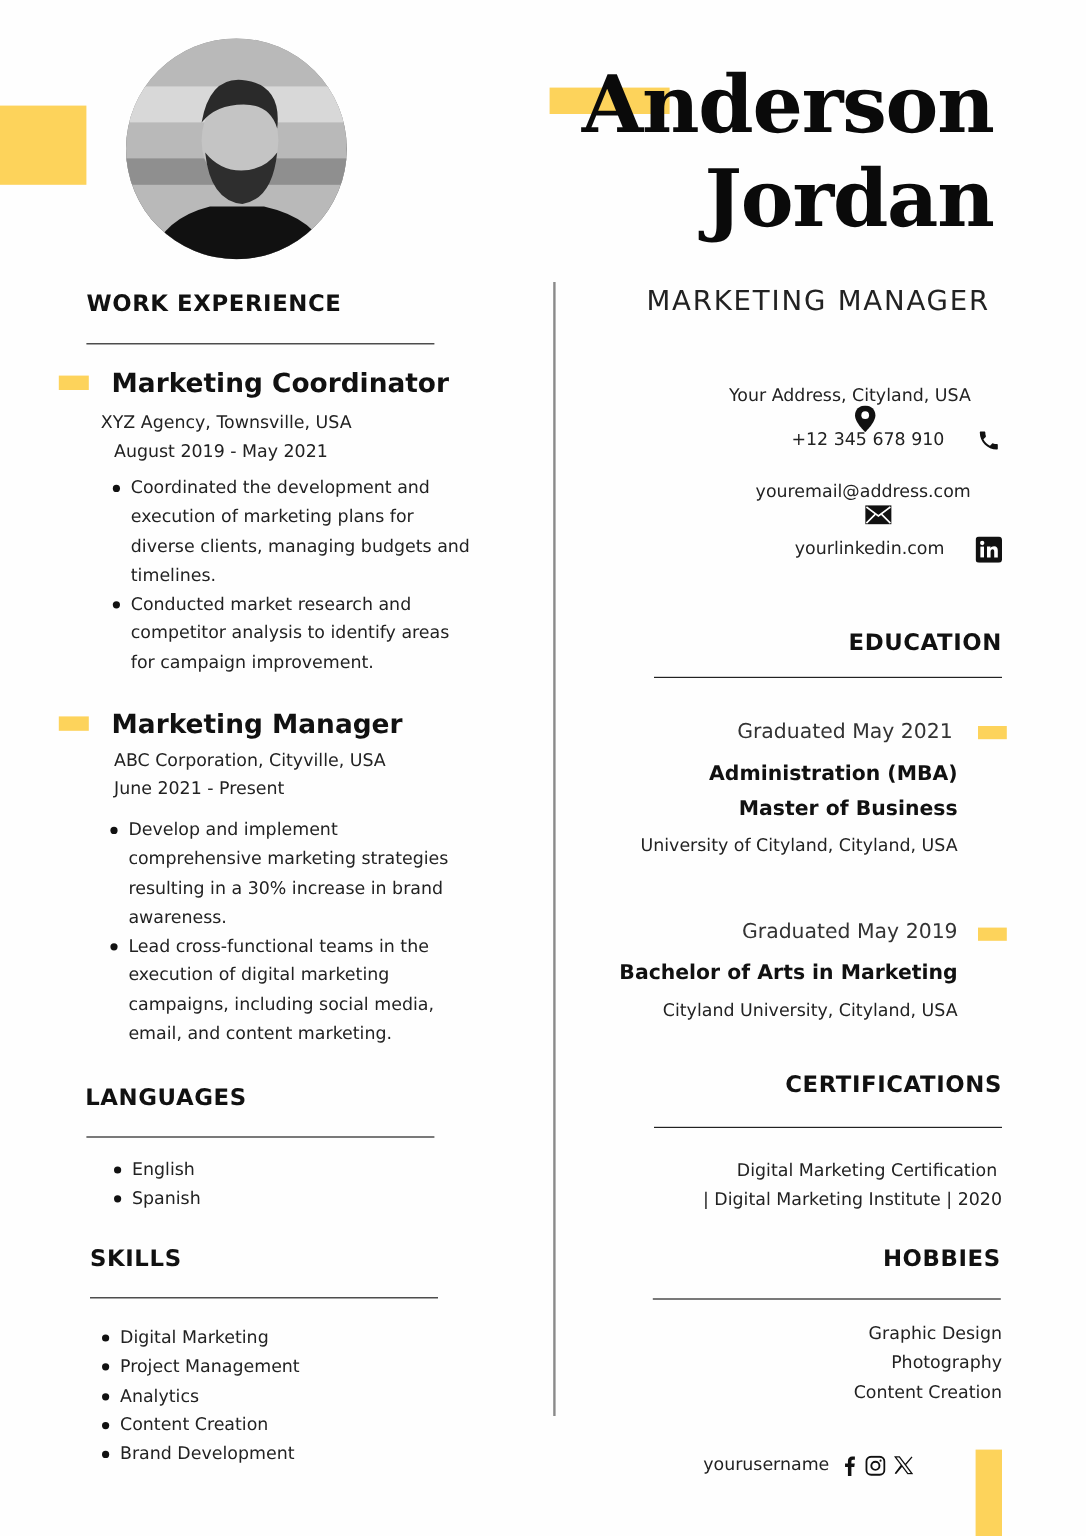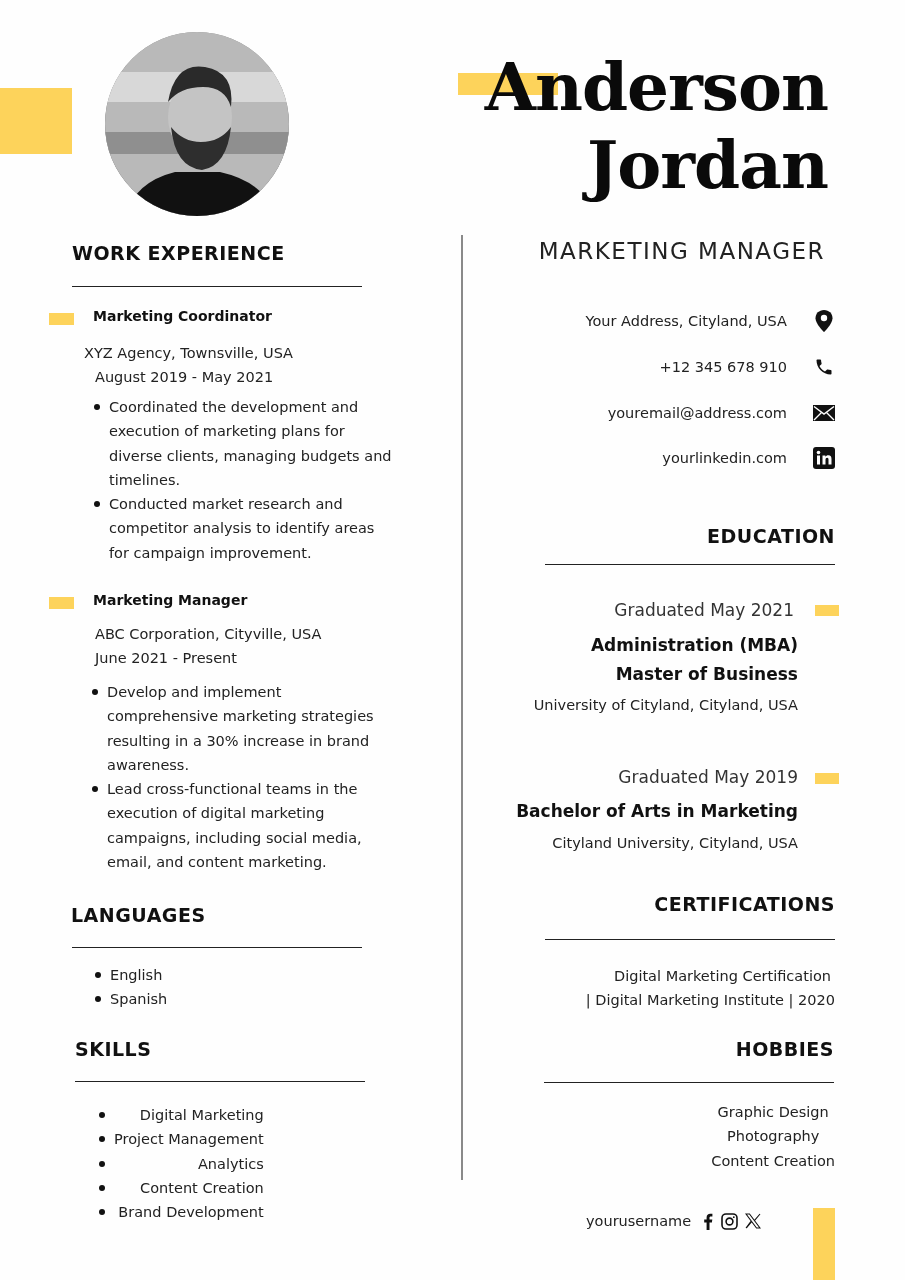--- a/index.html
+++ b/index.html
@@ -51,21 +51,21 @@
   #divider { left: 461px; top: 235px; width: 2px; height: 945px; background: #8a8a8a; }
 
   
   .sec-title {
     font-size: 19px; font-weight: bold; letter-spacing: 0.5px; color: #111;
   }
   .rule { height: 1px; background: #222; }
 
   
   .job-marker { width: 25px; height: 12px; }
-  .job-title { font-size: 14px; font-weight: bold; color: #111; }
+  .job-title { font-size: 22px; font-weight: bold; color: #111; }
   .job-meta { font-size: 14.5px; color: #222; line-height: 24px; }
   ul.bullets { list-style: none; }
   ul.bullets li {
     position: relative;
     padding-left: 15px;
     font-size: 14.5px;
     line-height: 24.3px;
     color: #222;
   }
   ul.bullets li::before {
@@ -142,46 +142,46 @@
 
 <div class="abs sec-title" style="left:71px; top:904px;">LANGUAGES</div>
 <div class="abs rule" style="left:72px; top:947px; width:290px;"></div>
 <ul class="abs bullets" style="left:95px; top:963px;">
   <li>English</li>
   <li>Spanish</li>
 </ul>
 
 <div class="abs sec-title" style="left:75px; top:1038px;">SKILLS</div>
 <div class="abs rule" style="left:75px; top:1081px; width:290px;"></div>
-<ul class="abs bullets" style="left:99px; top:1103px;text-align:right;">
+<ul class="abs bullets" style="left:85px; top:1103px;">
   <li>Digital Marketing</li>
   <li>Project Management</li>
   <li>Analytics</li>
   <li>Content Creation</li>
   <li>Brand Development</li>
 </ul>
 
-<div class="contact-row" style="top:310px;">
+<div class="contact-row" style="top:322px;flex-direction:column;">
   <span class="ctext">Your Address, Cityland, USA</span>
   <span class="cicon">
     <svg width="18" height="22" viewBox="0 0 18 22">
         <path d="M9 0C4 0 0.5 3.6 0.5 8.2 0.5 14 9 22 9 22s8.5-8 8.5-13.8C17.5 3.6 14 0 9 0z" fill="#111"></path>
         <circle cx="9" cy="8" r="3.2" fill="#fff"></circle>
       </svg>
   </span>
 </div>
 <div class="contact-row" style="top:356px;">
   <span class="ctext">+12 345 678 910</span>
   <span class="cicon">
     <svg width="20" height="20" viewBox="0 0 24 24">
         <path d="M6.6 10.8c1.4 2.8 3.8 5.1 6.6 6.6l2.2-2.2c.3-.3.7-.4 1-.2 1.1.4 2.3.6 3.6.6.6 0 1 .4 1 1V20c0 .6-.4 1-1 1C10.6 21 3 13.4 3 4c0-.6.4-1 1-1h3.5c.6 0 1 .4 1 1 0 1.3.2 2.5.6 3.6.1.3 0 .7-.2 1l-2.3 2.2z" fill="#111"></path>
       </svg>
   </span>
 </div>
-<div class="contact-row" style="top:402px;">
+<div class="contact-row" style="top:402px;flex-direction:column;">
   <span class="ctext">youremail@address.com</span>
   <span class="cicon">
     <svg width="22" height="16" viewBox="0 0 22 16">
         <rect width="22" height="16" fill="#111"></rect>
         <path d="M1 1.5 L11 9 L21 1.5" stroke="#fff" stroke-width="1.4" fill="none"></path>
         <path d="M1 15 L8.5 7.5 M21 15 L13.5 7.5" stroke="#fff" stroke-width="1.4"></path>
       </svg>
   </span>
 </div>
 <div class="contact-row" style="top:447px;">
@@ -212,21 +212,21 @@
 <div class="abs edu-degree" style="right:107px; top:797px;">Bachelor of Arts in Marketing</div>
 <div class="abs edu-school" style="right:107px; top:835px;">Cityland University, Cityland, USA</div>
 
 <div class="abs sec-title" style="right:70px; top:893px;">CERTIFICATIONS</div>
 <div class="abs rule" style="left:545px; top:939px; width:290px;"></div>
 <div class="abs rtext" style="right:74px; top:964px;">Digital Marketing Certification</div>
 <div class="abs rtext" style="right:70px; top:988px;">| Digital Marketing Institute | 2020</div>
 
 <div class="abs sec-title" style="right:71px; top:1038px;">HOBBIES</div>
 <div class="abs rule" style="left:544px; top:1082px; width:290px;"></div>
-<div class="abs rtext" style="right:70px; top:1100px;text-align:center;">
+<div class="abs rtext" style="right:70px; top:1100px;">
   <div>Graphic Design</div>
   <div>Photography</div>
   <div>Content Creation</div>
 </div>
 
 <div class="abs" style="left:586px; top:1213px; display:flex; align-items:flex-start; gap:0;">
   <span style="font-size:14.5px; color:#222; margin-right:12px;">yourusername</span>
   <span style="margin-right:8px; display:flex;">
     <svg width="10" height="17" viewBox="0 0 10 17">
         <path d="M6.5 17V9.5h2.4l.4-2.9H6.5V4.8c0-.8.3-1.4 1.4-1.4h1.5V.8C9.1.8 8.2.7 7.2.7 5.1.7 3.6 2 3.6 4.4v2.2H1.2v2.9h2.4V17z" fill="#111"></path>

